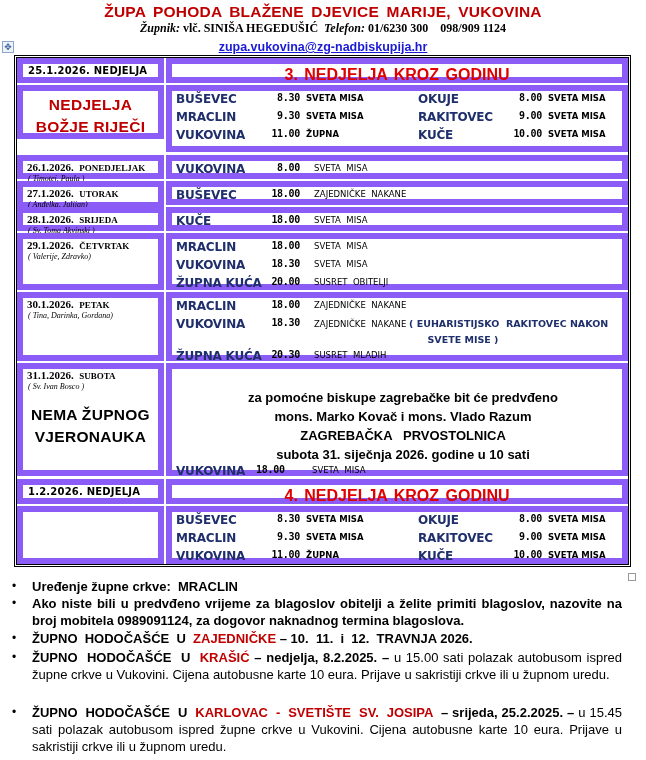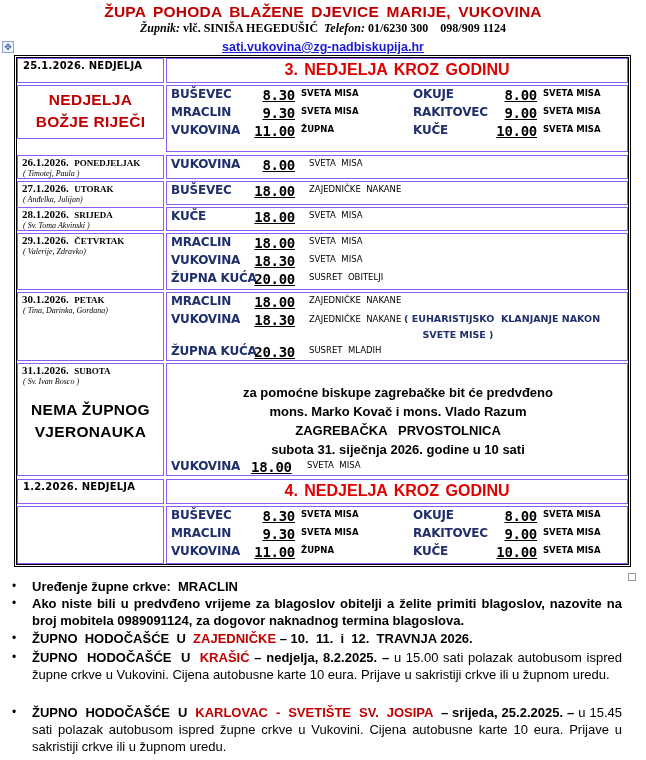--- a/index.html
+++ b/index.html
@@ -3,33 +3,33 @@
 <meta charset="utf-8">
 <style>
   html, body { margin: 0; padding: 0; background: #ffffff; }
   body { width: 646px; height: 760px; position: relative; overflow: hidden; font-family: "Liberation Sans", sans-serif; color: #000; }
   .hdr-title { position: absolute; left: 0; width: 646px; top: 3px; text-align: center; font-weight: bold; font-size: 15.5px; color: #c00000; letter-spacing: 0.2px; word-spacing: 3px; }
   .hdr-sub { position: absolute; left: 0; width: 646px; top: 21px; text-align: center; font-family: "Liberation Serif", serif; font-size: 12px; font-weight: bold; }
   .hdr-sub i { font-style: italic; }
   .hdr-mail { position: absolute; left: 0; width: 646px; top: 40px; text-align: center; font-weight: bold; font-size: 12.5px; color: #1a1ad6; text-decoration: underline; }
   .move-handle { position: absolute; left: 2px; top: 41px; width: 10px; height: 10px; border: 1px solid #8aa6c8; background: #eef3fa; font-size: 9px; line-height: 10px; text-align: center; color: #3a5f9a; }
   .frame { position: absolute; left: 14px; top: 55px; width: 617px; height: 512px; border: 3px double #000; box-sizing: border-box; }
-  .cell { position: absolute; border: 1px solid #8b5cf6; box-sizing: border-box; background: #fff; }
+  .cell { position: absolute; border: 6px solid #8b5cf6; box-sizing: border-box; background: #fff; }
   .cl { left: 17px; width: 147px; }
   .cr { left: 166px; width: 462px; }
   .date { font-family: "DejaVu Sans", sans-serif; font-weight: bold; font-size: 10px; padding: 1px 0 0 5px; letter-spacing: 0.2px; }
   .date-serif { font-family: "Liberation Serif", serif; font-weight: bold; font-size: 11px; padding: 0 0 0 4px; line-height: 12px; }
   .date-serif .day { font-size: 9px; }
   .saint { font-family: "Liberation Serif", serif; font-style: italic; font-size: 8px; padding-left: 5px; line-height: 10px; }
   .sunday-title { text-align: center; font-weight: bold; color: #e00000; font-size: 16px; padding-top: 2px; word-spacing: 2px; }
   .red-big { text-align: center; font-weight: bold; color: #c00000; font-size: 15.5px; line-height: 22px; letter-spacing: 0.3px; }
   .black-big { text-align: center; font-weight: bold; font-size: 15.5px; line-height: 22px; letter-spacing: 0.3px; }
   .mrow { position: absolute; height: 18px; white-space: nowrap; }
   .place { position: absolute; font-family: "DejaVu Sans", sans-serif; font-weight: bold; color: #1f2f6b; font-size: 12px; letter-spacing: -0.2px; }
-  .time { position: absolute; font-family: "DejaVu Sans Mono", monospace; font-weight: bold; font-size: 14px; text-decoration: underline; letter-spacing: -0.3px; }
+  .time { position: absolute; font-family: "DejaVu Sans Mono", monospace; font-weight: bold; font-size: 10px; letter-spacing: -0.3px; }
   .note { position: absolute; font-family: "DejaVu Sans", sans-serif; font-size: 8.5px; top: 1px; }
   .note.bold { font-weight: bold; }
   .note .blue { color: #1f2f6b; font-size: 9.5px; font-weight: bold; }
   .center-line { position: absolute; left: 0; width: 462px; text-align: center; font-weight: bold; font-size: 13px; }
   .bul { position: absolute; left: 12px; width: 610px; font-family: "Liberation Sans", sans-serif; font-size: 13px; line-height: 17px; }
   .bul .dot { position: absolute; left: 0; top: 0; font-size: 12px; }
   .bul .txt { margin-left: 20px; display: block; text-align: justify; }
   .bul .b { font-weight: bold; }
   .bul .red { color: #c00000; font-weight: bold; }
   .corner { position: absolute; left: 628px; top: 573px; width: 6px; height: 6px; border: 1px solid #999; background: #fff; }
@@ -37,21 +37,21 @@
 </head>
 <body>
 
 <div class="hdr-title">ŽUPA  POHODA  BLAŽENE  DJEVICE MARIJE, VUKOVINA</div>
 <div class="hdr-sub">
   <i>Župnik:</i>
   <span>vlč. SINIŠA  HEGEDUŠIĆ</span>
   &nbsp;<i>Telefon:</i>
   <span style="white-space:pre">01/6230 300    098/909 1124</span>
 </div>
-<div class="hdr-mail">sati.vukovina@zg-nadbiskupija.hr</div>
+<div class="hdr-mail">zupa.vukovina@zg-nadbiskupija.hr</div>
 <div class="move-handle">✥</div>
 
 <div class="frame"></div>
 
 <div class="cell cl" style="top:58px;height:25px;">
   <div class="date">25.1.2026.  NEDJELJA</div>
 </div>
 <div class="cell cr" style="top:58px;height:25px;">
   <div class="sunday-title">3.  NEDJELJA KROZ  GODINU</div>
 </div>
@@ -159,21 +159,21 @@
     </div>
     <div class="cell cr" style="top:292px;height:69px">
       <div class="mrow" style="left:4px;top:1px;width:450px">
         <span class="place" style="left:0">MRACLIN</span>
         <span class="time" style="right:326px">18.00</span>
         <span class="note" style="left:138px;white-space:pre"><span>ZAJEDNIČKE  NAKANE</span></span>
       </div>
       <div class="mrow" style="left:4px;top:19px;width:450px">
         <span class="place" style="left:0">VUKOVINA</span>
         <span class="time" style="right:326px">18.30</span>
-        <span class="note" style="left:138px;white-space:pre"><span>ZAJEDNIČKE  NAKANE</span> <span class="blue">( EUHARISTIJSKO  KLANJANJE NAKON</span></span>
+        <span class="note" style="left:138px;white-space:pre"><span>ZAJEDNIČKE  NAKANE</span> <span class="blue">( EUHARISTIJSKO  RAKITOVEC NAKON</span></span>
       </div>
       <div class="note" style="left:0;width:462px;text-align:center;top:36px;padding-left:120px;box-sizing:border-box"><span class="blue">SVETE  MISE )</span></div>
       <div class="mrow" style="left:4px;top:51px;width:450px">
         <span class="place" style="left:0">ŽUPNA KUĆA</span>
         <span class="time" style="right:326px">20.30</span>
         <span class="note" style="left:138px;white-space:pre"><span>SUSRET  MLADIH</span></span>
       </div>
     </div>
   </div>
 

